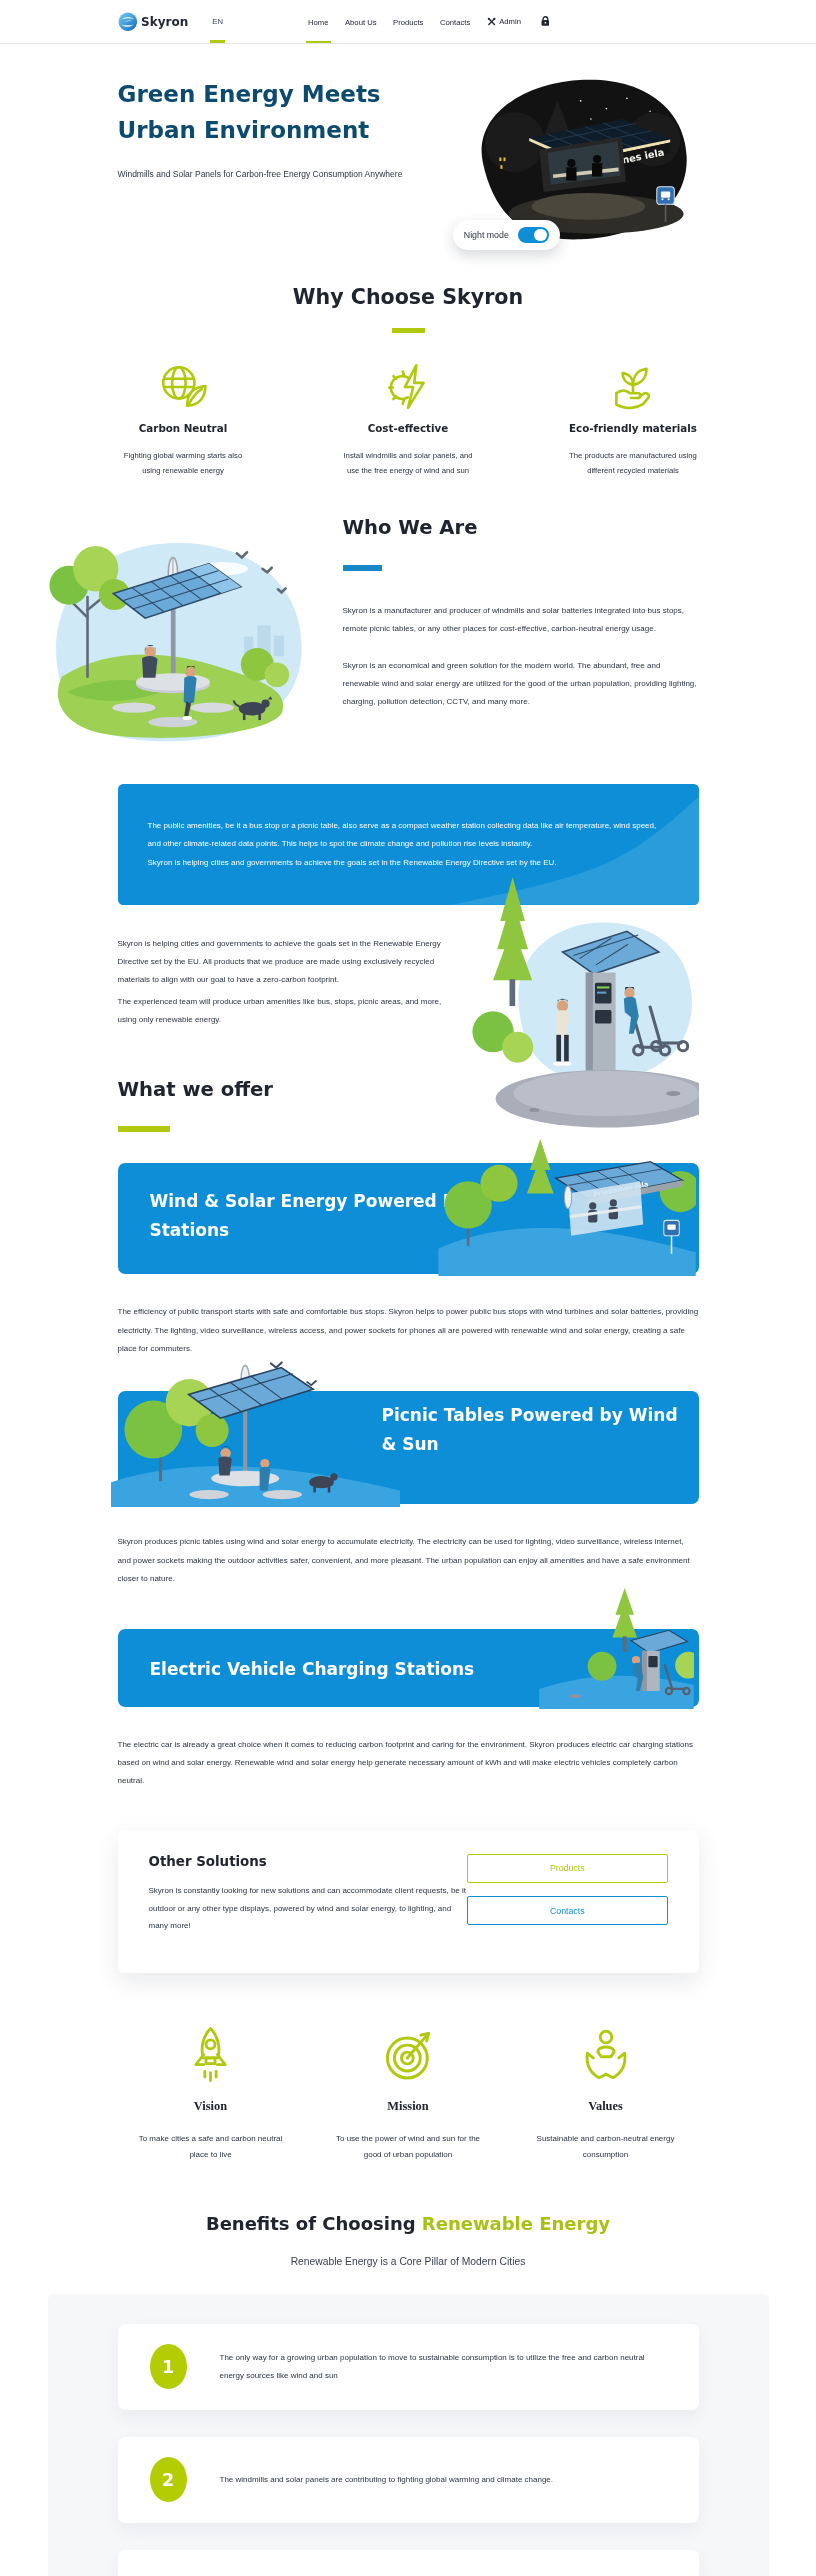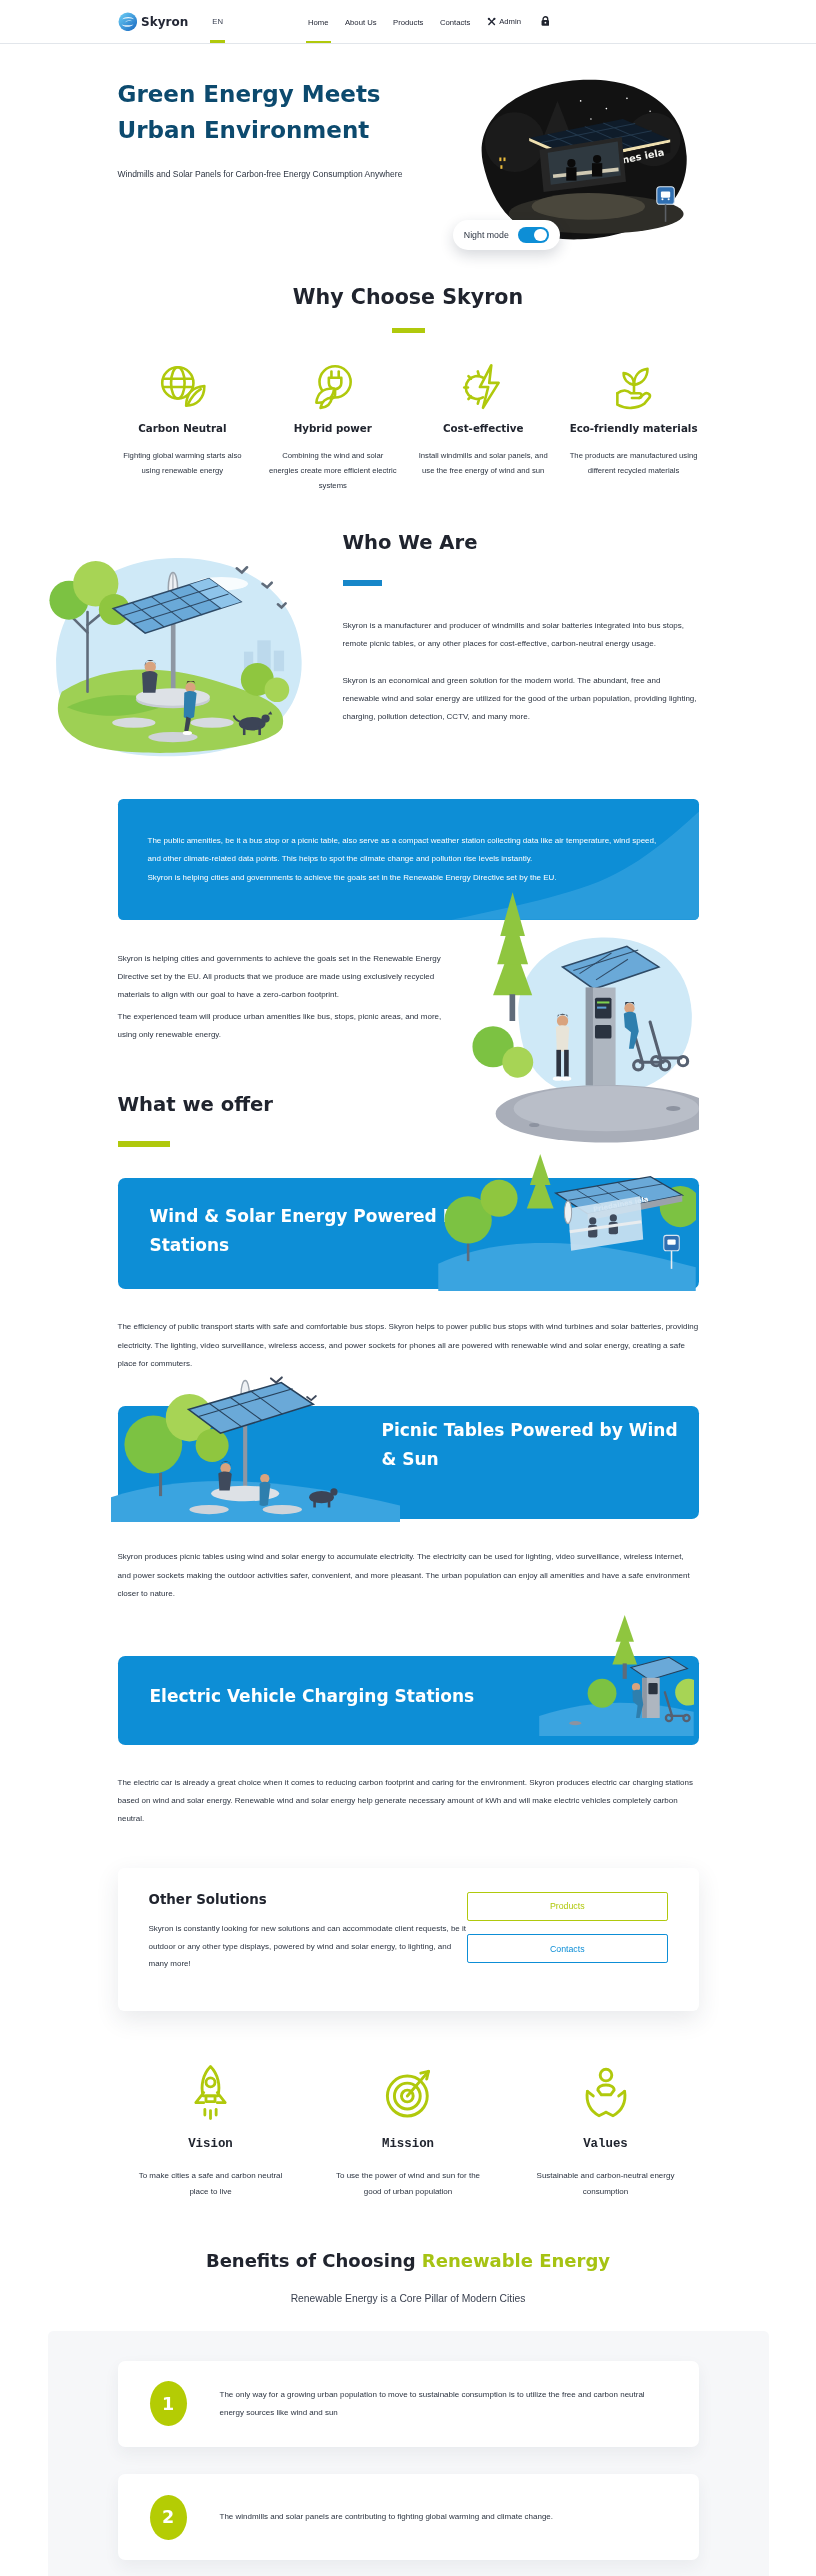--- a/index.html
+++ b/index.html
@@ -66,42 +66,42 @@
 
   
   .banner{position:relative;background:#0d8ed6;border-radius:7.2px;color:#fff}
   .banner h2{font-family:"DejaVu Sans",sans-serif;font-size:17px;line-height:1.7;font-weight:800;color:#fff}
   .banner-bus{height:111px;margin-top:26px}
   .banner-bus h2{padding:24px 0 0 32px;width:402px}
   .banner-bus .art{position:absolute;right:2.1px;top:-25px}
   .banner-picnic{height:113px;margin-top:33px}
   .banner-picnic h2{position:absolute;left:264px;top:10px;width:299px}
   .banner-picnic .art{position:absolute;left:-6.2px;top:-39px}
-  .banner-ev{height:89px;margin-top:52px}
+  .banner-ev{height:78px;margin-top:40px}
   .banner-ev h2{padding:26px 0 0 32px}
   .banner-ev .art{position:absolute;right:4.1px;top:-41px}
   .section-p{margin-top:29px;font-size:8px;line-height:2.3}
 
   
   .solutions{margin-top:39px;background:#fff;border-radius:6.2px;box-shadow:0 8.2px 23px rgba(40,50,70,.10);
     padding:24px 31px 38px;display:flex}
   .solutions h3{font-size:13.4px}
   .solutions .sol-text{width:340px}
   .solutions p{margin-top:13.4px;font-size:8px;line-height:2.2}
   .btn-col{margin-left:auto;width:214px;display:flex;flex-direction:column;gap:13.4px}
   .btn{height:29px;border:1.5px solid;border-radius:2.1px;background:#fff;font-size:8.8px;cursor:pointer;
     font-family:"Liberation Sans",sans-serif}
   .btn-green{color:#b0c90c;border-color:#b0c90c}
   .btn-blue{color:#0d8ed6;border-color:#0d8ed6}
 
   
   .vmv{display:flex;justify-content:space-between;gap:36px;padding:49px 15.5px 15.5px;text-align:center}
   .vmv-item{width:155px}
   .vmv-item .fic{height:63px;display:flex;align-items:flex-end;justify-content:center}
-  .vmv-item h3{font-size:12.4px;margin:14.4px 0 16.5px;font-family:Liberation Mono, monospace;color:#20242e}
+  .vmv-item h3{font-size:12.4px;margin:14.4px 0 16.5px;font-family:Liberation Serif, serif;color:#20242e}
   .vmv-item p{font-size:8px;line-height:2.05}
 
   
   .benefits-head{text-align:center;margin-top:34px}
   .benefits-head h2{font-size:18px}
   .benefits-head .green{color:#a6c313}
   .benefits-sub{margin-top:21.6px;font-size:10.3px;color:#39404f}
   .benefits-wrap{width:721px;margin:27px auto 0;background:#f6f7f9;border-radius:5.2px;padding-top:30px;overflow:hidden}
   .bcard{width:581px;margin:0 auto 27px;background:#fff;border-radius:7.2px;box-shadow:0 6.2px 15.5px rgba(40,50,70,.06);
     display:flex;align-items:center;gap:33px;padding:20.6px 32px;min-height:82px}
@@ -240,35 +240,20 @@
             <circle cx="42" cy="44" r="30"></circle>
               <ellipse cx="42" cy="44" rx="13" ry="30"></ellipse>
             <line x1="14" y1="36" x2="70" y2="36"></line>
               <line x1="14" y1="52" x2="70" y2="52"></line>
             <path d="M58,88 C58,64 72,52 93,50 C93,75 78,87 58,88 Z" fill="#fff"></path>
             <path d="M62,84 C68,72 76,62 86,56"></path>
           </svg>
         </div>
         <h3>Carbon Neutral</h3>
         <p>Fighting global warming starts also using renewable energy</p>
-      </div>
-      <div class="feature">
-        <div class="fic">
-          <svg width="52" height="52" viewBox="0 0 100 100" fill="none" stroke="#b0c90c" stroke-width="5" stroke-linecap="round" stroke-linejoin="round">
-            <circle cx="54" cy="42" r="30"></circle>
-            <line x1="47" y1="22" x2="47" y2="34"></line>
-              <line x1="61" y1="22" x2="61" y2="34"></line>
-            <path d="M42,34 h24 v10 a12,12 0 0 1 -24,0 Z"></path>
-            <path d="M54,58 v8 c0,8 -8,10 -14,8"></path>
-            <path d="M18,82 C20,62 34,54 52,55 C50,74 38,83 18,82 Z" fill="#fff"></path>
-            <path d="M26,92 C28,80 37,73 48,72 C46,85 39,91 26,92 Z" fill="#fff"></path>
-          </svg>
-        </div>
-        <h3>Hybrid power</h3>
-        <p>Combining the wind and solar energies create more efficient electric systems</p>
       </div>
       <div class="feature">
         <div class="fic">
           <svg width="52" height="52" viewBox="0 0 100 100" fill="none" stroke="#b0c90c" stroke-width="5" stroke-linecap="round" stroke-linejoin="round">
             <path d="M50,34 A22,22 0 1 0 50,72"></path>
             <line x1="14" y1="53" x2="21" y2="53"></line>
               <line x1="22" y1="31" x2="27" y2="36"></line>
             <line x1="22" y1="75" x2="27" y2="70"></line>
               <line x1="40" y1="22" x2="42" y2="29"></line>
               <line x1="40" y1="84" x2="42" y2="77"></line>

